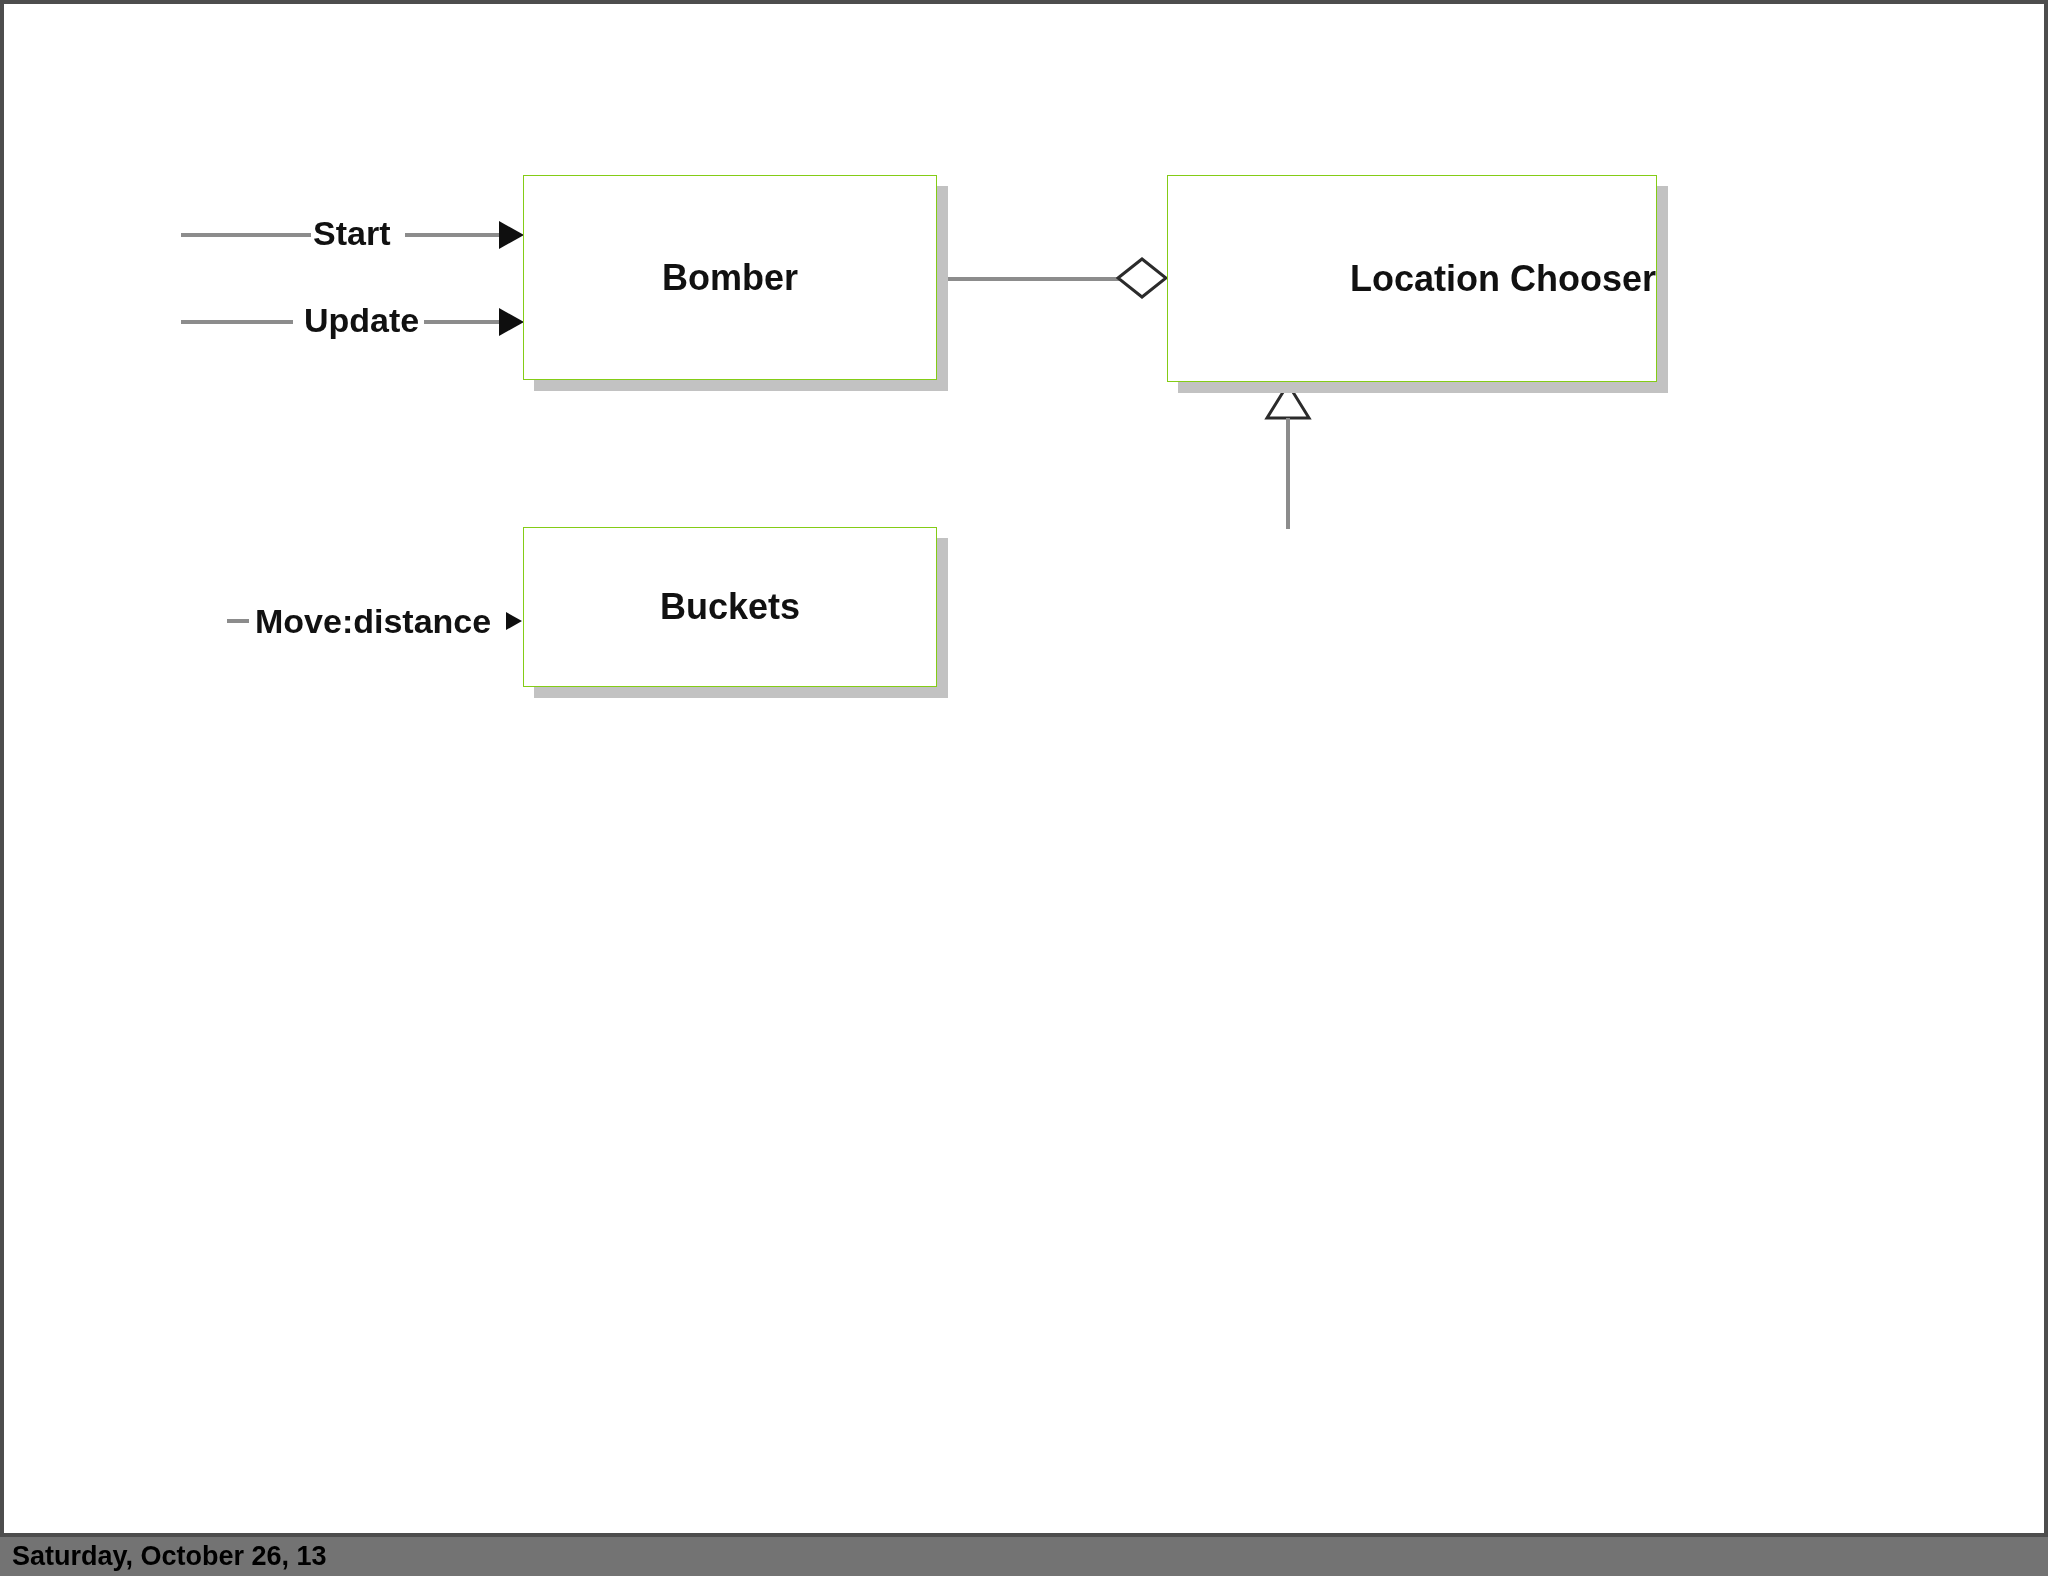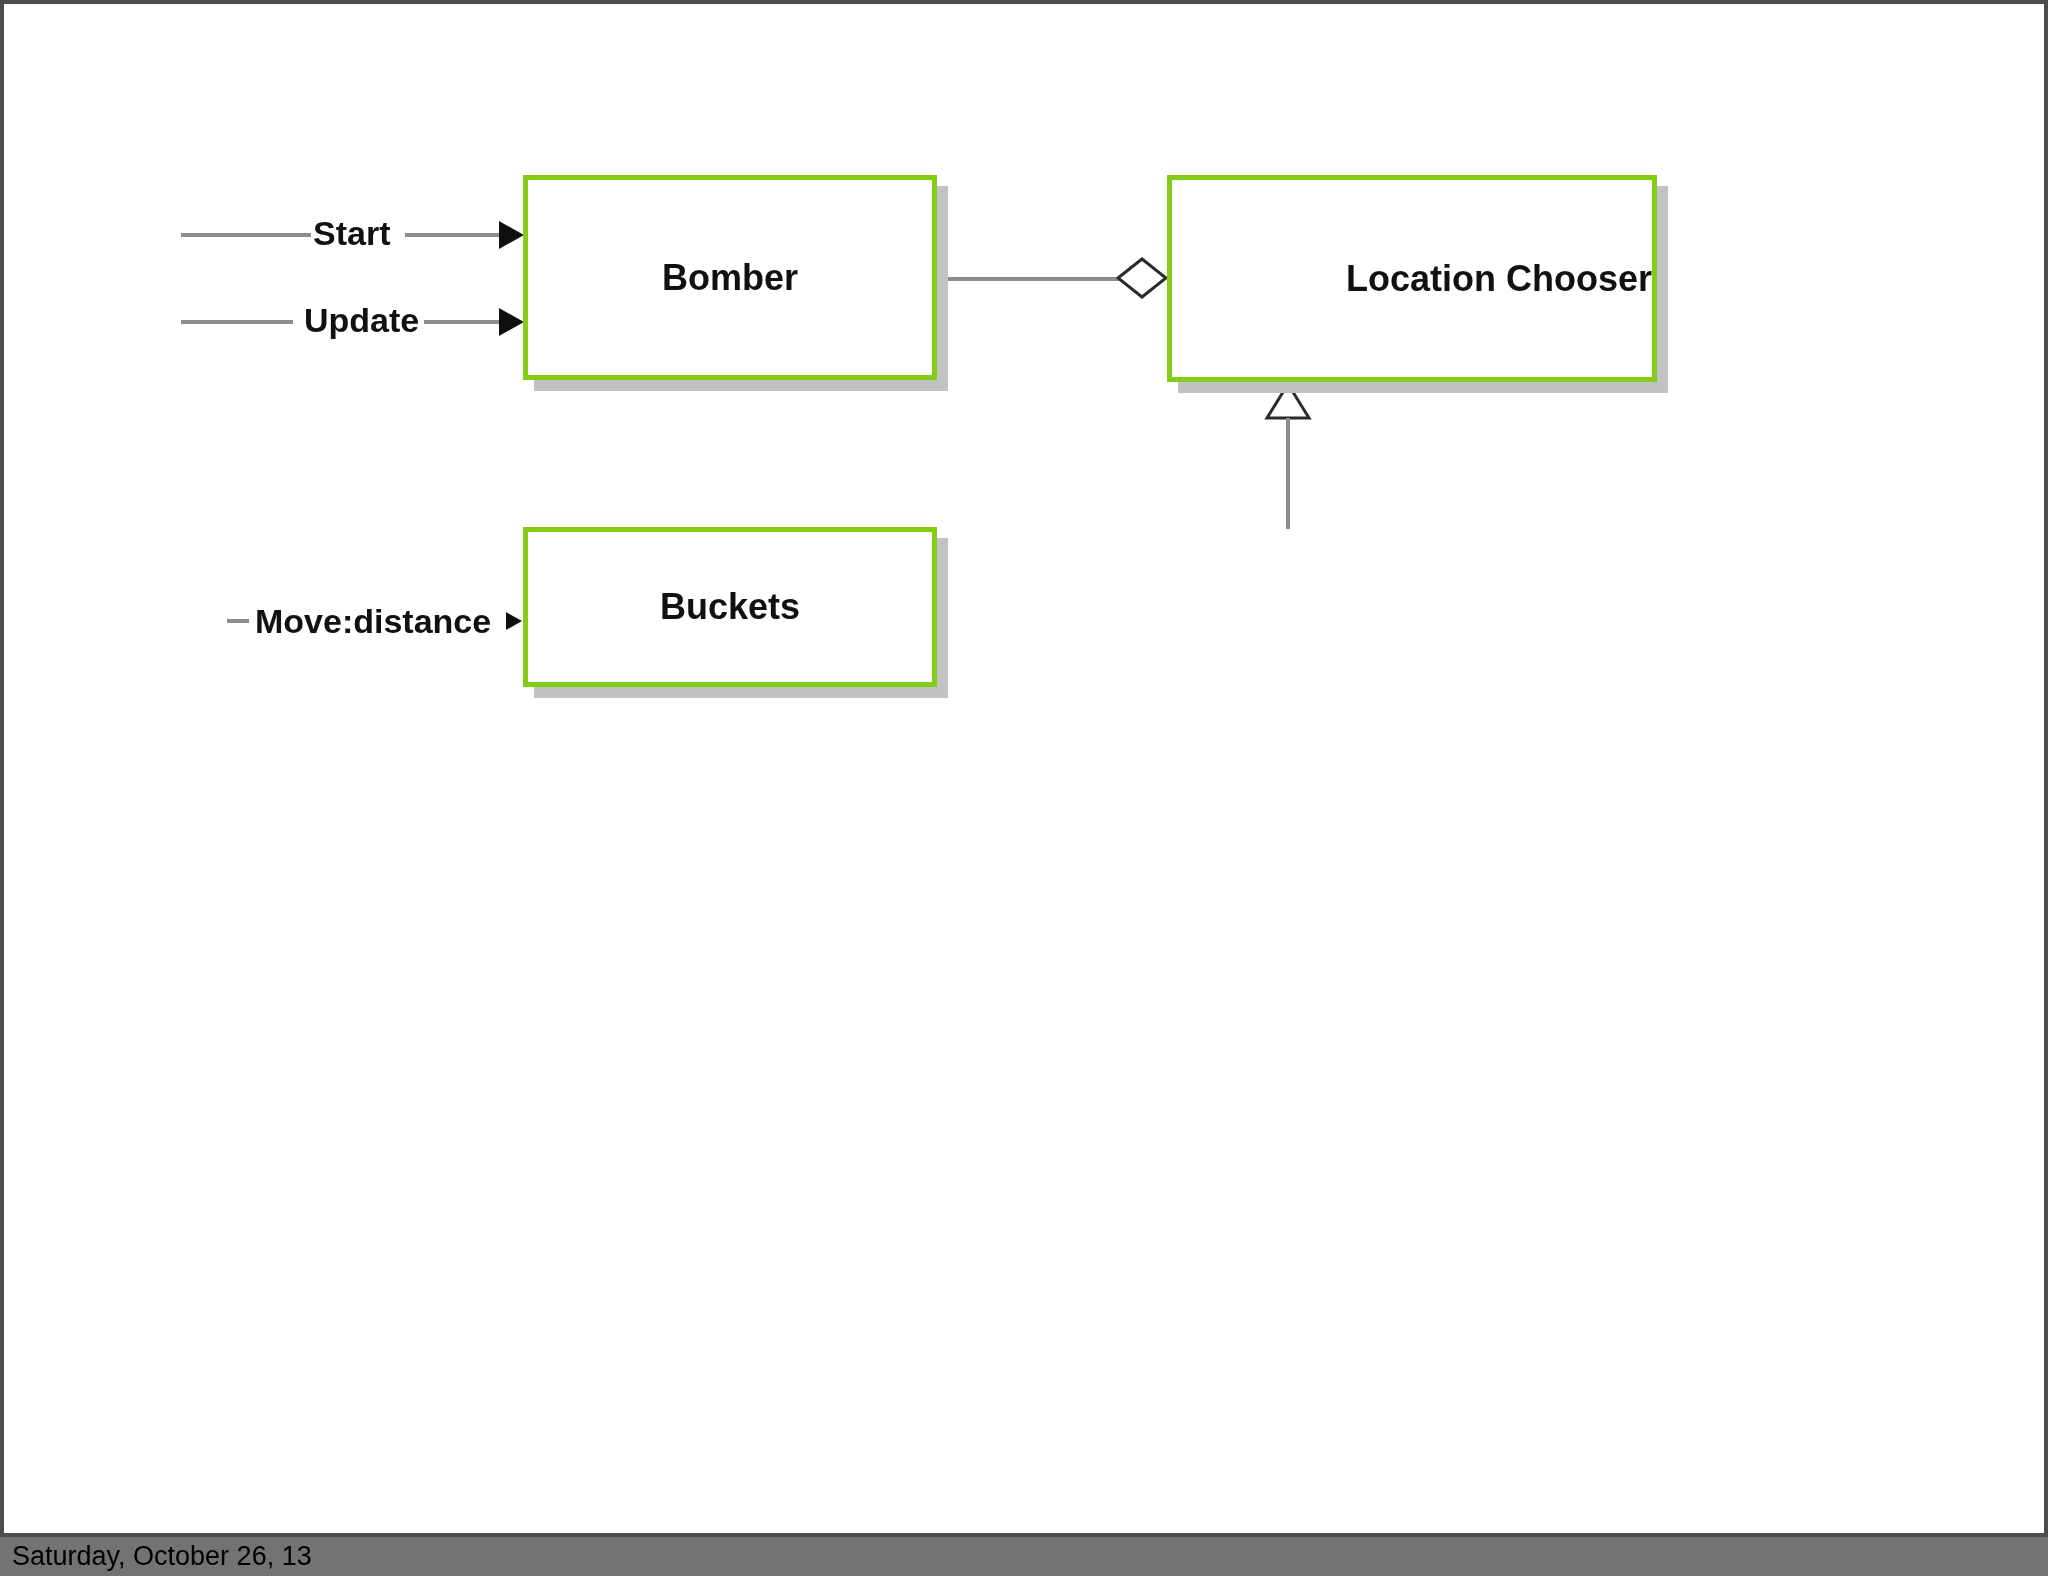--- a/index.html
+++ b/index.html
@@ -21,21 +21,21 @@
     left: 0; top: 0;
     width: 2048px; height: 1537px;
     border: 4px solid #4d4d4d;
     box-sizing: border-box;
     background: #ffffff;
   }
   
   .uml-box {
     position: absolute;
     background: #ffffff;
-    border: 5px solid #84cc16;
+    border: 1px solid #84cc16;
     box-sizing: border-box;
     box-shadow: 11px 11px 0 #c2c2c2;
     display: flex;
     align-items: center;
     justify-content: center;
   }
   .uml-box .box-label {
     font-weight: bold;
     font-size: 36px;
     color: #111111;
@@ -82,21 +82,21 @@
   }
   .shape-svg { position: absolute; }
 
   
   .footer-date {
     position: absolute;
     left: 12px;
     top: 1541px;
     font-size: 27px;
     color: #000000;
-    font-weight: normal;
+    font-weight: bold;
     white-space: nowrap;
   }
 </style>
 </head>
 <body>
 
 <div id="canvas">
 
   <div class="frame"></div>
 

